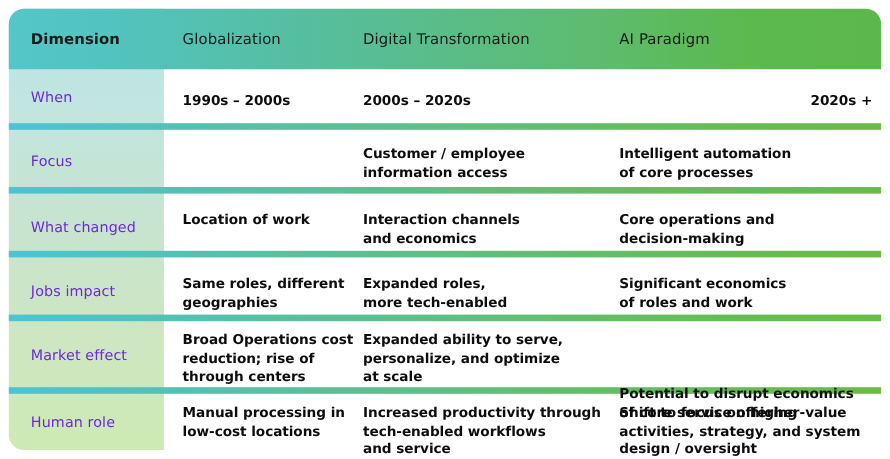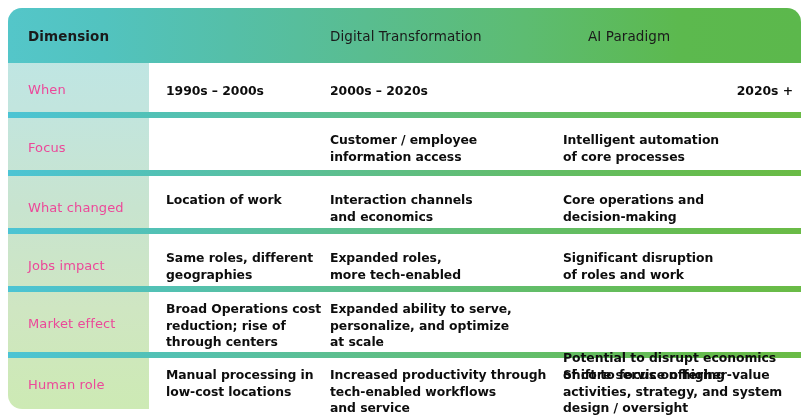--- a/index.html
+++ b/index.html
@@ -71,21 +71,21 @@
 
   .header-cell {
     color: #1a1a1a;
     font-size: 13.5px;
     font-weight: 400;
     letter-spacing: 0.1px;
     white-space: nowrap;
   }
 
   .label-cell {
-    color: #ec4899;
+    color: #6d28d9;
     font-size: 13px;
     font-weight: 400;
     letter-spacing: 0.1px;
     white-space: nowrap;
   }
 
   .value-cell {
     color: #0d0d0d;
     font-size: 12.4px;
     font-weight: bold;
@@ -103,22 +103,23 @@
 </head>
 <body>
 
 <div id="comparison-table">
 
   <div class="label-column-bg"></div>
 
   <div class="table-header"></div>
 
   <div class="cell header-cell col-0" style="top:28px;font-weight:bold;">Dimension</div>
+  <div class="cell header-cell col-1" style="top:28px;">Globalization</div>
   <div class="cell header-cell col-2" style="top:28px;">Digital Transformation</div>
-  <div class="cell header-cell col-3" style="top:28px;margin-left:25px;">AI Paradigm</div>
+  <div class="cell header-cell col-3" style="top:28px;">AI Paradigm</div>
 
   <div class="table-row" style="top:63px;height:49px;"></div>
   <div class="cell label-cell col-0" style="top:82px;">When</div>
   <div class="cell value-cell col-1" style="top:83px;width:150px;">1990s – 2000s</div>
   <div class="cell value-cell col-2" style="top:83px;width:220px;">2000s – 2020s</div>
   <div class="cell value-cell col-3" style="top:83px;width:230px;text-align:right;">2020s +</div>
 
   <div class="row-separator" style="top:112px;"></div>
 
   <div class="table-row" style="top:118px;height:52px;"></div>
@@ -139,21 +140,21 @@
 decision-making</div>
 
   <div class="row-separator" style="top:228px;"></div>
 
   <div class="table-row" style="top:234px;height:52px;"></div>
   <div class="cell label-cell col-0" style="top:258px;">Jobs impact</div>
   <div class="cell value-cell col-1" style="top:250px;width:158px;">Same roles, different
 geographies</div>
   <div class="cell value-cell col-2" style="top:250px;width:225px;">Expanded roles,
 more tech-enabled</div>
-  <div class="cell value-cell col-3" style="top:250px;width:235px;">Significant disruption
+  <div class="cell value-cell col-3" style="top:250px;width:235px;">Significant economics
 of roles and work</div>
 
   <div class="row-separator" style="top:286px;"></div>
 
   <div class="table-row" style="top:292px;height:60px;"></div>
   <div class="cell label-cell col-0" style="top:316px;">Market effect</div>
   <div class="cell value-cell col-1" style="top:301px;width:162px;">Broad Operations cost
 reduction; rise of
 through centers</div>
   <div class="cell value-cell col-2" style="top:301px;width:230px;">Expanded ability to serve,

